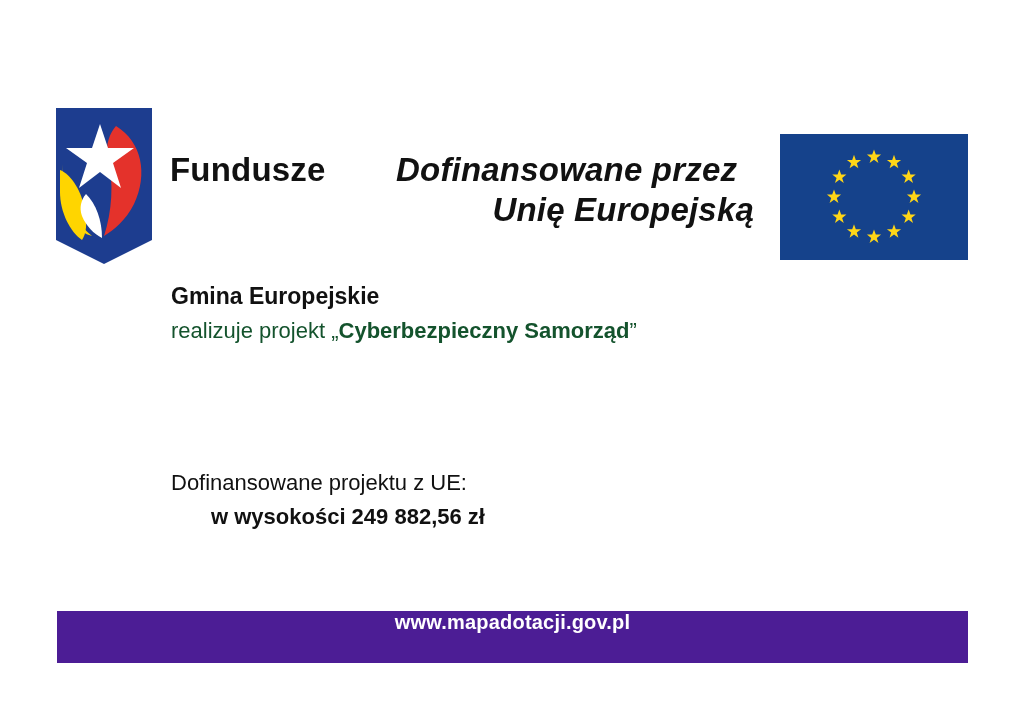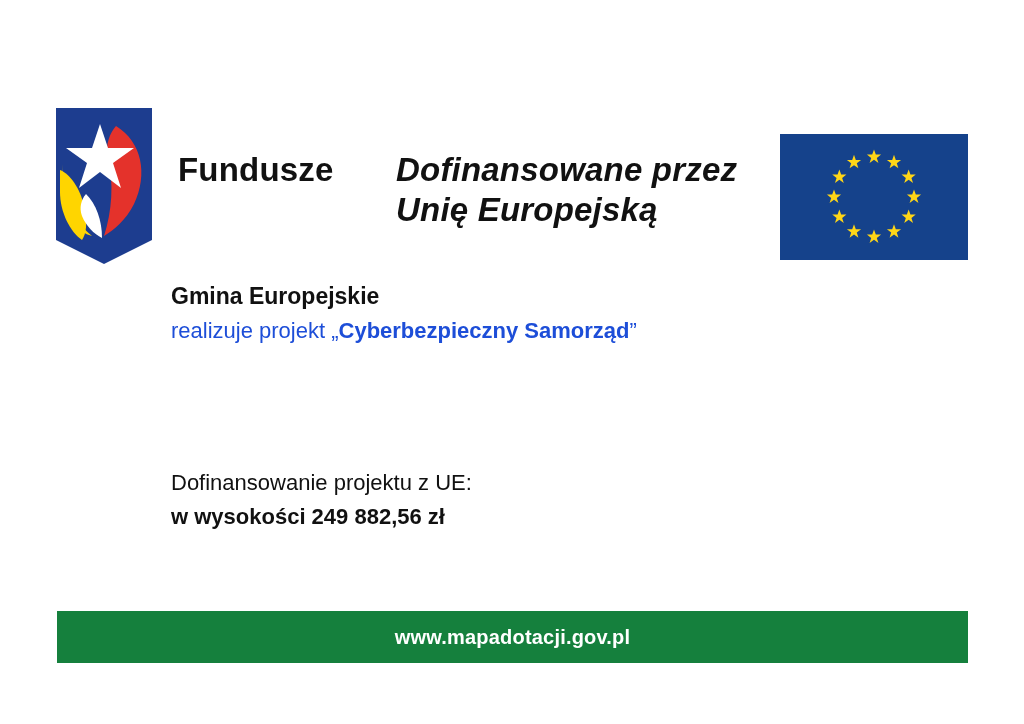--- a/index.html
+++ b/index.html
@@ -38,21 +38,21 @@
     position: absolute;
     left: 56px;
     top: 56px;
     width: 96px;
     height: 156px;
   }
   .fe-mark svg { display: block; }
 
   .fe-wordmark {
     position: absolute;
-    left: 178px;
+    left: 170px;
     top: 98px;
     font-size: 33px;
     font-weight: bold;
     line-height: 40px;
     letter-spacing: 0.2px;
     color: #111111;
   }
 
   .eu-wordmark {
     position: absolute;
@@ -61,20 +61,21 @@
     width: 358px;
     font-size: 33px;
     font-weight: bold;
     line-height: 40px;
     letter-spacing: 0.2px;
     color: #111111;
     font-style: italic;
   }
   .eu-wordmark .line2 {
     display: block;
+    text-align: right;
   }
 
   .eu-flag {
     position: absolute;
     left: 780px;
     top: 82px;
     width: 188px;
     height: 126px;
     background: #15428b;
   }
@@ -90,21 +91,21 @@
   .beneficiary {
     font-size: 23px;
     font-weight: bold;
     line-height: 31px;
     color: #111111;
   }
   .project-line {
     margin-top: 4px;
     font-size: 22px;
     line-height: 30px;
-    color: #1d4ed8;
+    color: #14532d;
     font-weight: normal;
   }
   .project-line b { font-weight: bold; }
 
   .block-funding {
     position: absolute;
     left: 171px;
     top: 468px;
     width: 700px;
   }
@@ -112,32 +113,32 @@
     font-size: 22px;
     line-height: 30px;
     color: #111111;
   }
   .funding-amount {
     margin-top: 4px;
     font-size: 22px;
     font-weight: bold;
     line-height: 30px;
     color: #111111;
+    margin-left: 40px;
   }
 
   
   .footer-bar {
     position: absolute;
     left: 57px;
     top: 611px;
     width: 911px;
     height: 52px;
-    background: #15803d;
+    background: #4c1d95;
     display: flex;
-    align-items: center;
     justify-content: center;
   }
   .footer-url {
     color: #ffffff;
     font-size: 20px;
     font-weight: bold;
     letter-spacing: 0.2px;
   }
 </style>
 </head>
@@ -220,21 +221,21 @@
   </div>
 
   <div class="block-project">
     <div class="beneficiary">Gmina Europejskie</div>
     <div class="project-line">
       <span>realizuje projekt „</span><b>Cyberbezpieczny Samorząd</b><span>”</span>
     </div>
   </div>
 
   <div class="block-funding">
-    <div class="funding-label">Dofinansowanie projektu z UE:</div>
+    <div class="funding-label">Dofinansowane projektu z UE:</div>
     <div class="funding-amount">w wysokości 249 882,56 zł</div>
   </div>
 
   <div class="footer-bar">
     <span class="footer-url">www.mapadotacji.gov.pl</span>
   </div>
 
 </div>
 
 </body></html>

